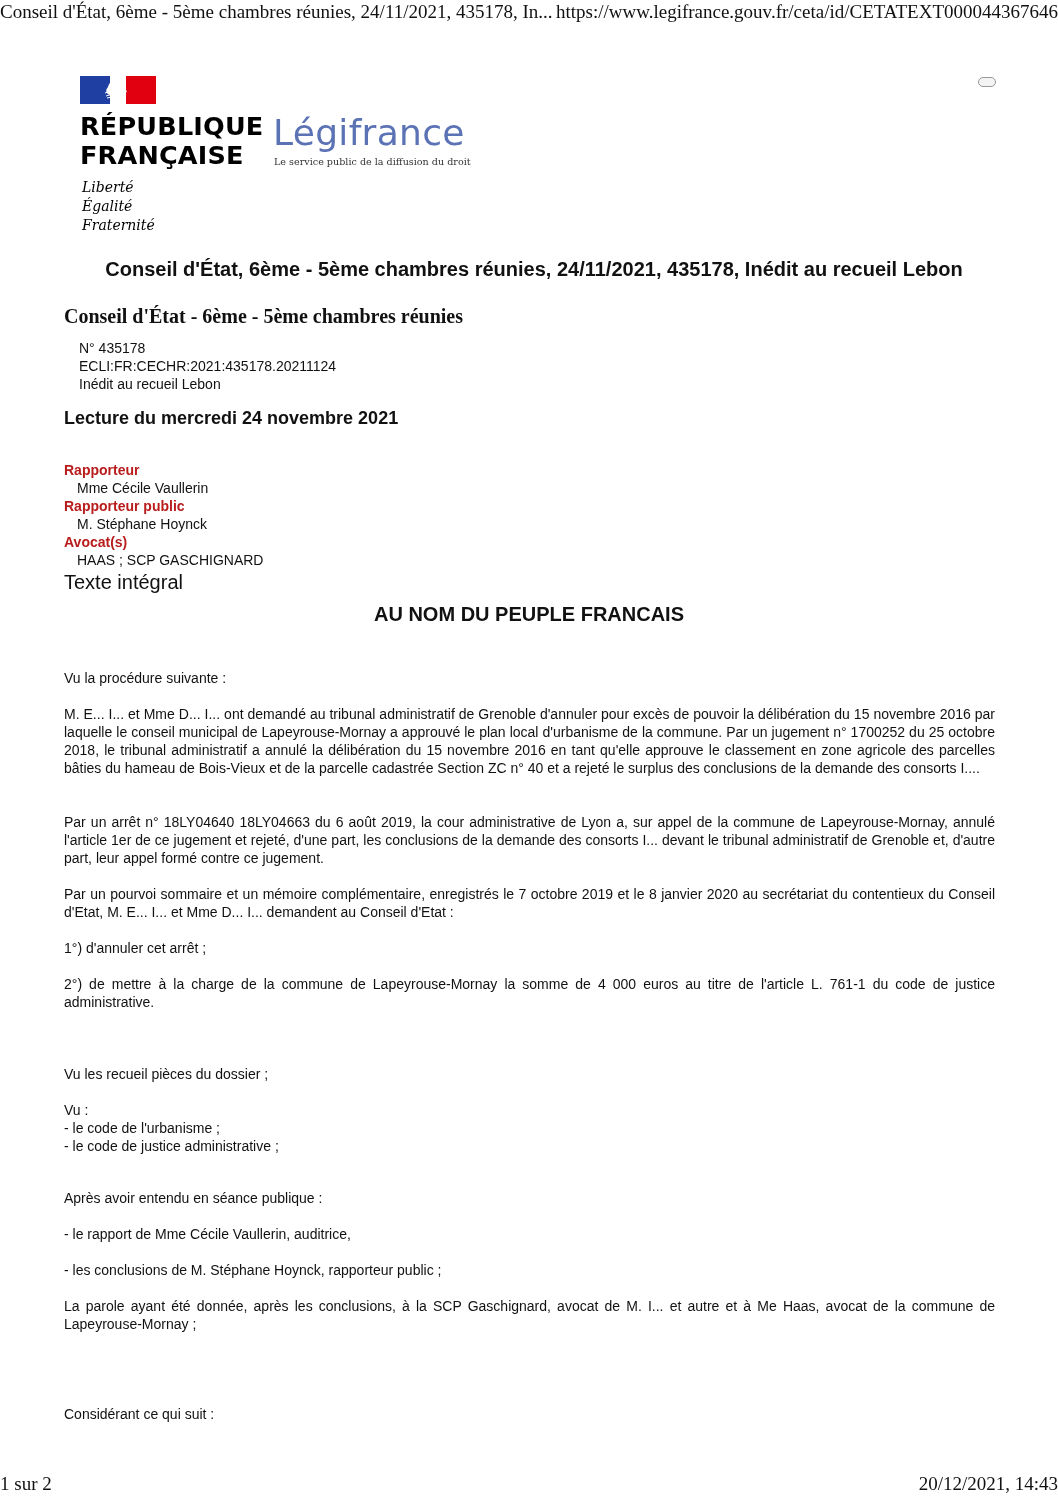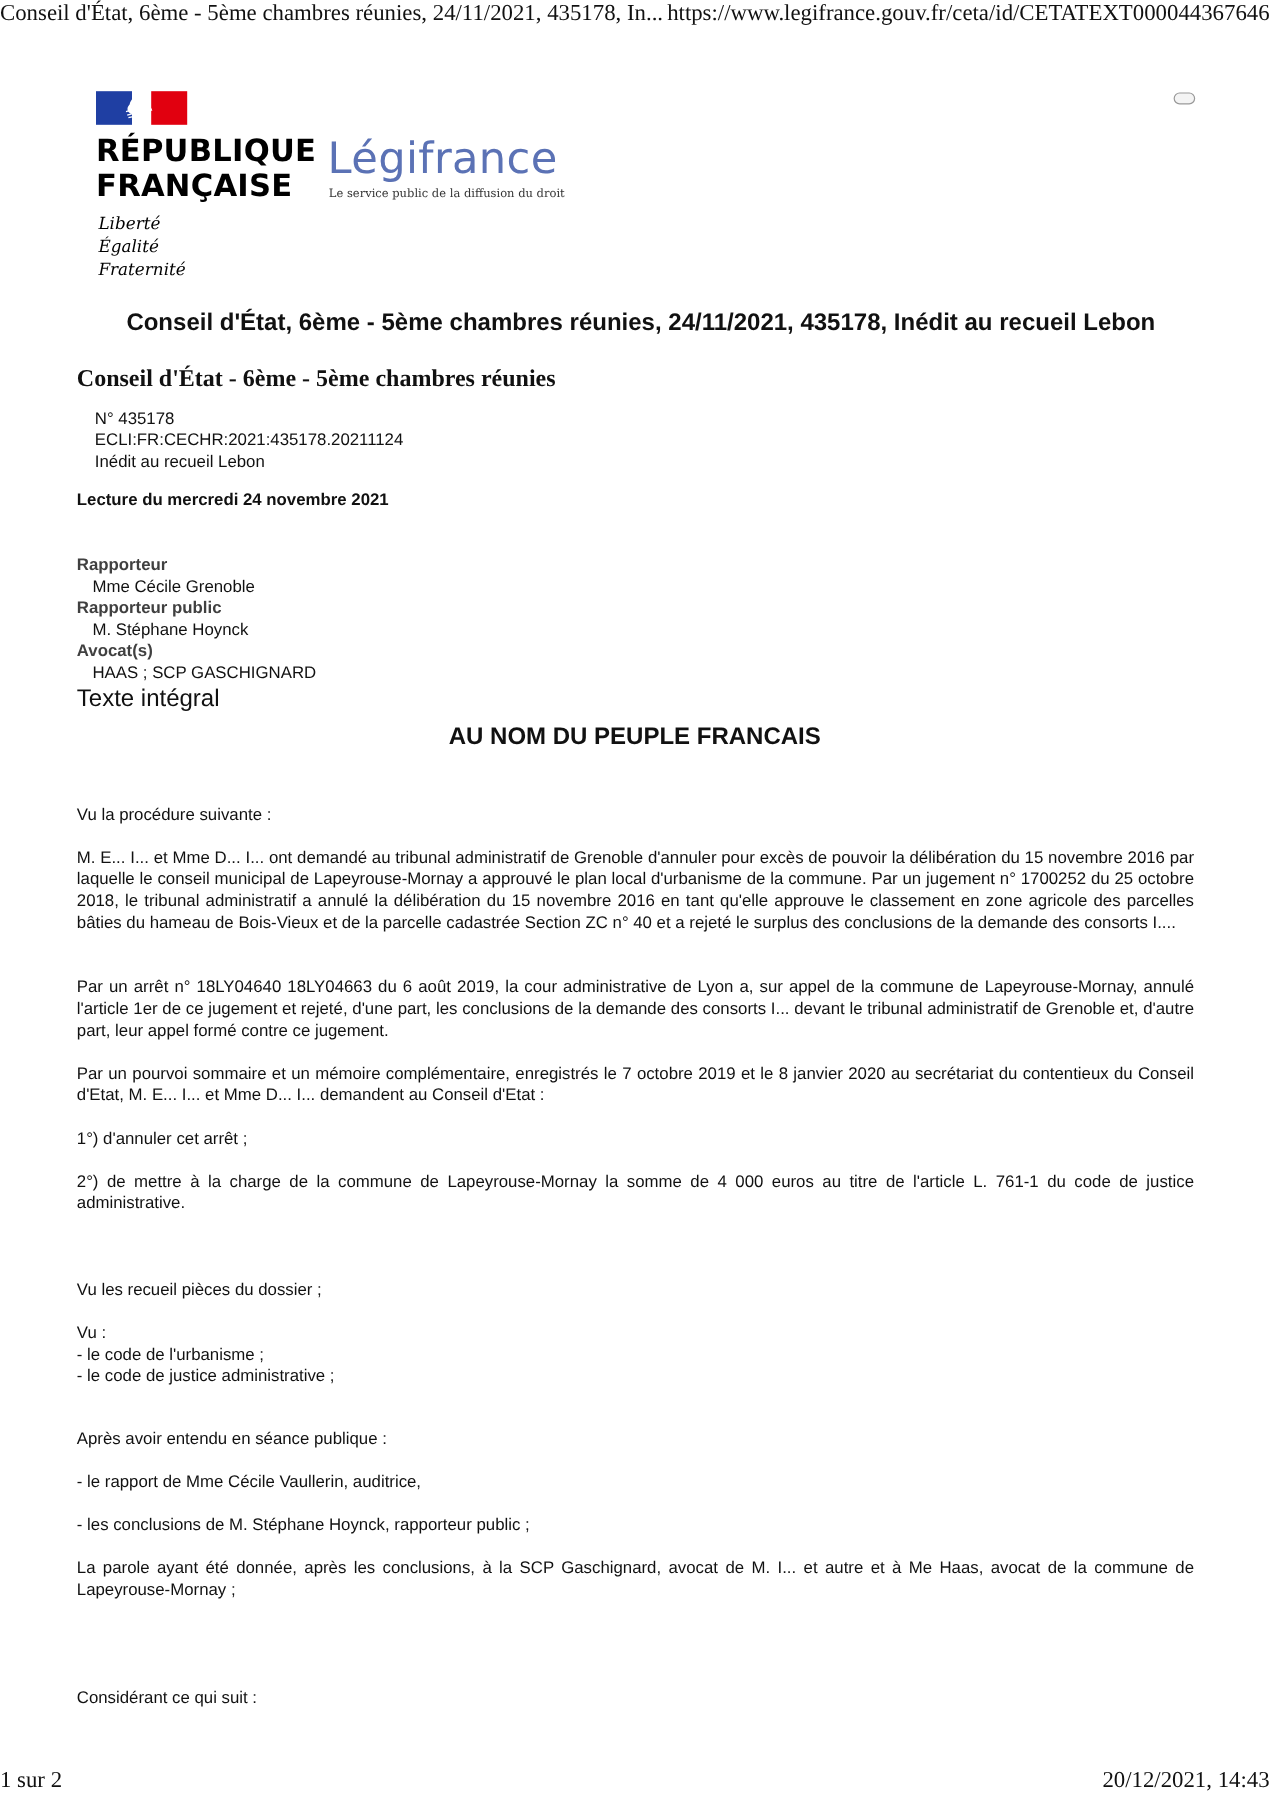--- a/index.html
+++ b/index.html
@@ -23,24 +23,24 @@
   .rf-text { position: absolute; left: 0; top: 36px; font-family: "DejaVu Sans", sans-serif; font-weight: bold; font-size: 25.5px; line-height: 29px; letter-spacing: 0.2px; color: #000; white-space: nowrap; }
   .devise { position: absolute; left: 2px; top: 102px; font-family: "DejaVu Serif", serif; font-style: italic; font-size: 14px; line-height: 19px; color: #000; white-space: nowrap; }
   .legi-name { position: absolute; left: 193px; top: 36px; font-family: "DejaVu Sans", sans-serif; font-size: 36px; color: #5b72b5; letter-spacing: 0.3px; white-space: nowrap; }
   .legi-tag { position: absolute; left: 194px; top: 80px; font-family: "DejaVu Serif", serif; font-size: 9.6px; color: #333; white-space: nowrap; }
 
   .toggle-pill { position: absolute; left: 978px; top: 77px; width: 16px; height: 8px; border: 1.5px solid #999; border-radius: 5px; background: #f4f4f4; }
 
   .main-title { position: absolute; left: 0; right: 0; top: 258px; text-align: center; font-size: 20px; font-weight: bold; padding-left: 10px; }
   .sub-title { position: absolute; left: 64px; top: 305px; font-size: 20px; font-weight: bold; font-family: Liberation Serif, serif; }
   .meta { position: absolute; left: 79px; top: 339px; font-size: 14px; line-height: 18px; }
-  .lecture { position: absolute; left: 64px; top: 408px; font-size: 14px; font-weight: bold; text-align: right; }
+  .lecture { position: absolute; left: 64px; top: 408px; font-size: 18px; font-weight: bold; text-align: right; }
 
   .parties { position: absolute; left: 64px; top: 461px; font-size: 14px; line-height: 18px; }
-  .parties .label { color: #404040; font-weight: bold; }
+  .parties .label { color: #b91c1c; font-weight: bold; }
   .parties .value { padding-left: 13px; }
   .texte-integral { position: absolute; left: 64px; top: 571px; font-size: 20px; }
 
   .rf-center { position: absolute; left: 0; right: 0; top: 603px; text-align: center; font-size: 20px; font-weight: bold; line-height: 22px; }
 
   .body-text { position: absolute; left: 64px; width: 931px; font-size: 14px; line-height: 18px; text-align: justify; }
 </style>
 </head>
 <body>
 
@@ -80,21 +80,21 @@
 <div class="meta sans">
   <div>N° 435178</div>
   <div>ECLI:FR:CECHR:2021:435178.20211124</div>
   <div>Inédit au recueil Lebon</div>
 </div>
 
 <div class="lecture sans">Lecture du mercredi 24 novembre 2021</div>
 
 <div class="parties sans">
   <div class="label">Rapporteur</div>
-  <div class="value">Mme Cécile Grenoble</div>
+  <div class="value">Mme Cécile Vaullerin</div>
   <div class="label">Rapporteur public</div>
   <div class="value">M. Stéphane Hoynck</div>
   <div class="label">Avocat(s)</div>
   <div class="value">HAAS ; SCP GASCHIGNARD</div>
 </div>
 
 <div class="texte-integral sans">Texte intégral</div>
 
 <div class="rf-center sans">
   <div>AU NOM DU PEUPLE FRANCAIS</div>

